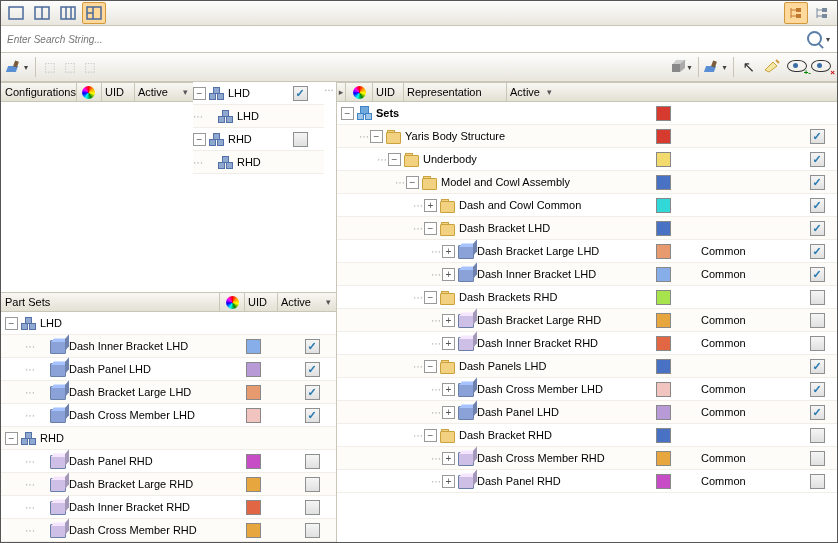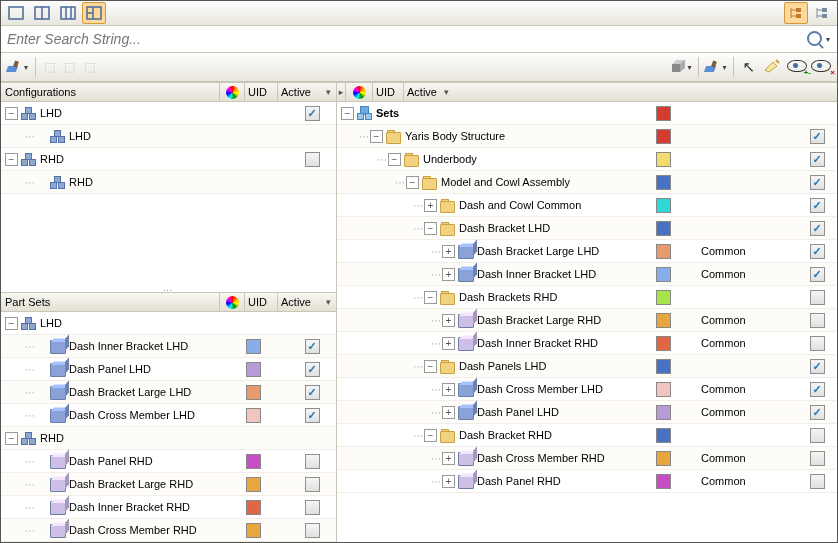--- a/index.html
+++ b/index.html
@@ -3,21 +3,21 @@
 <meta charset="utf-8">
 <style>
 html,body{margin:0;padding:0;font-family:Tahoma,Arial,sans-serif;font-size:11px;color:#000;background:#fff}
 .window{width:838px;height:543px;border:1px solid #555;box-sizing:border-box;display:flex;flex-direction:column;background:#fff}
 .toolbar1{height:24px;background:linear-gradient(#fdfdfc,#e8e6de);border-bottom:1px solid #c9c6b8;display:flex;align-items:center;padding:0 2px}
 .tb-btn{width:22px;height:20px;border:1px solid transparent;display:flex;align-items:center;justify-content:center;margin:0 1px}
 .tb-btn.sel{background:#ffd89b;border:1px solid #d4983a;border-radius:2px}
 .layout-ico{display:block}
 .spacer{flex:1}
 .searchbar{height:26px;border-bottom:1px solid #c9c6b8;display:flex;align-items:center;padding:0 4px;background:#fff}
-.searchbar input{flex:1;border:none;outline:none;font-family:inherit;font-size:14px;font-style:italic;color:#888}
+.searchbar input{flex:1;border:none;outline:none;font-family:inherit;font-size:10px;font-style:italic;color:#888}
 .search-ico{width:20px;height:20px;position:relative}
 .magnifier{width:11px;height:11px;border:2px solid #5b7ea9;border-radius:50%;position:absolute;top:2px;left:2px}
 .magnifier:after{content:"";position:absolute;width:6px;height:2px;background:#5b7ea9;transform:rotate(45deg);bottom:-3px;right:-4px}
 .dropdown-arrow{width:7px;font-size:8px;color:#444;margin-left:1px}
 .toolbar2{height:28px;background:linear-gradient(#fdfdfc,#e8e6de);border-bottom:1px solid #c9c6b8;display:flex;align-items:center;padding:0 4px}
 .brush-ico{width:18px;height:18px;position:relative}
 .brush-ico .b1{position:absolute;width:10px;height:6px;background:#5a8fd6;transform:skewX(-20deg);top:8px;left:2px}
 .brush-ico .b2{position:absolute;width:4px;height:6px;background:#7a5b3a;top:3px;left:9px;transform:rotate(20deg)}
 .tiny-ico{width:20px;height:20px;opacity:.45;display:flex;align-items:center;justify-content:center;font-size:12px;color:#777}
 .sep{width:1px;height:20px;background:#c9c6b8;margin:0 4px}
@@ -55,21 +55,21 @@
 .label{flex-shrink:0;white-space:nowrap}
 .label.bold{font-weight:bold}
 .cell-color{width:20px;display:flex;justify-content:center;flex-shrink:0}
 .cell-uid{width:24px;flex-shrink:0}
 .cell-rep{width:96px;flex-shrink:0;padding-left:4px}
 .cell-active{width:40px;display:flex;justify-content:center;flex-shrink:0}
 .chk{width:13px;height:13px;border:1px solid #8e8f8f;background:linear-gradient(#f5f5f5,#e0e0e0);display:flex;align-items:center;justify-content:center;font-size:11px;color:#2a7ab0;font-weight:bold}
 .gripper{height:10px;text-align:center;color:#999;font-size:10px;letter-spacing:2px;background:#fff}
 .rtree .row .main{flex:1;display:flex;align-items:center;min-width:0}
 .ltree .row .main{flex:1;display:flex;align-items:center;min-width:0}
-.left-configs{height:228px;display:flex;flex-direction:column}
+.left-configs{height:228px;display:flex;flex-direction:row}
 .left-ps{flex:1;display:flex;flex-direction:column}
 .left .cell-color{width:18px}
 .left .cell-uid{width:26px}
 .left .cell-active{width:48px}
 .col-tri{width:10px;font-size:9px;color:#555}
 .model-ico{width:15px;height:15px;position:relative}
 .model-ico .m1{position:absolute;width:7px;height:7px;background:#6fa8dc;border:1px solid #3d85c6;top:0;left:3px}
 .model-ico .m2{position:absolute;width:5px;height:5px;background:#9fc5e8;border:1px solid #3d85c6;top:7px;left:0}
 .model-ico .m3{position:absolute;width:5px;height:5px;background:#9fc5e8;border:1px solid #3d85c6;top:7px;left:8px}
 .cubes-ico{width:15px;height:15px;position:relative}
@@ -447,20 +447,21 @@
       </div>
     </div>
 
     <div class="right">
       <div class="pane-header">
         <span style="width:8px;font-size:9px;color:#555;text-align:center">▸</span>
         <span class="hdr-cell" style="width:20px;justify-content:center">
             <span class="colorball"></span>
           </span>
         <span class="hdr-cell" style="width:24px">UID</span>
+        <span class="hdr-cell" style="width:96px">Representation</span>
         <span class="hdr-cell" style="width:34px">Active</span>
         <span class="col-tri">▾</span>
       </div>
       <div class="tree rtree" id="assemblies-tree">
           <div class="row">
             <span class="main">
               <span class="indent" style="width:4px"></span>
               <span class="toggle">−</span>
               <span class="icon-box"><span class="model-ico"><span class="m1"></span><span class="m2"></span><span class="m3"></span></span></span>
               <span class="label bold">Sets</span>

